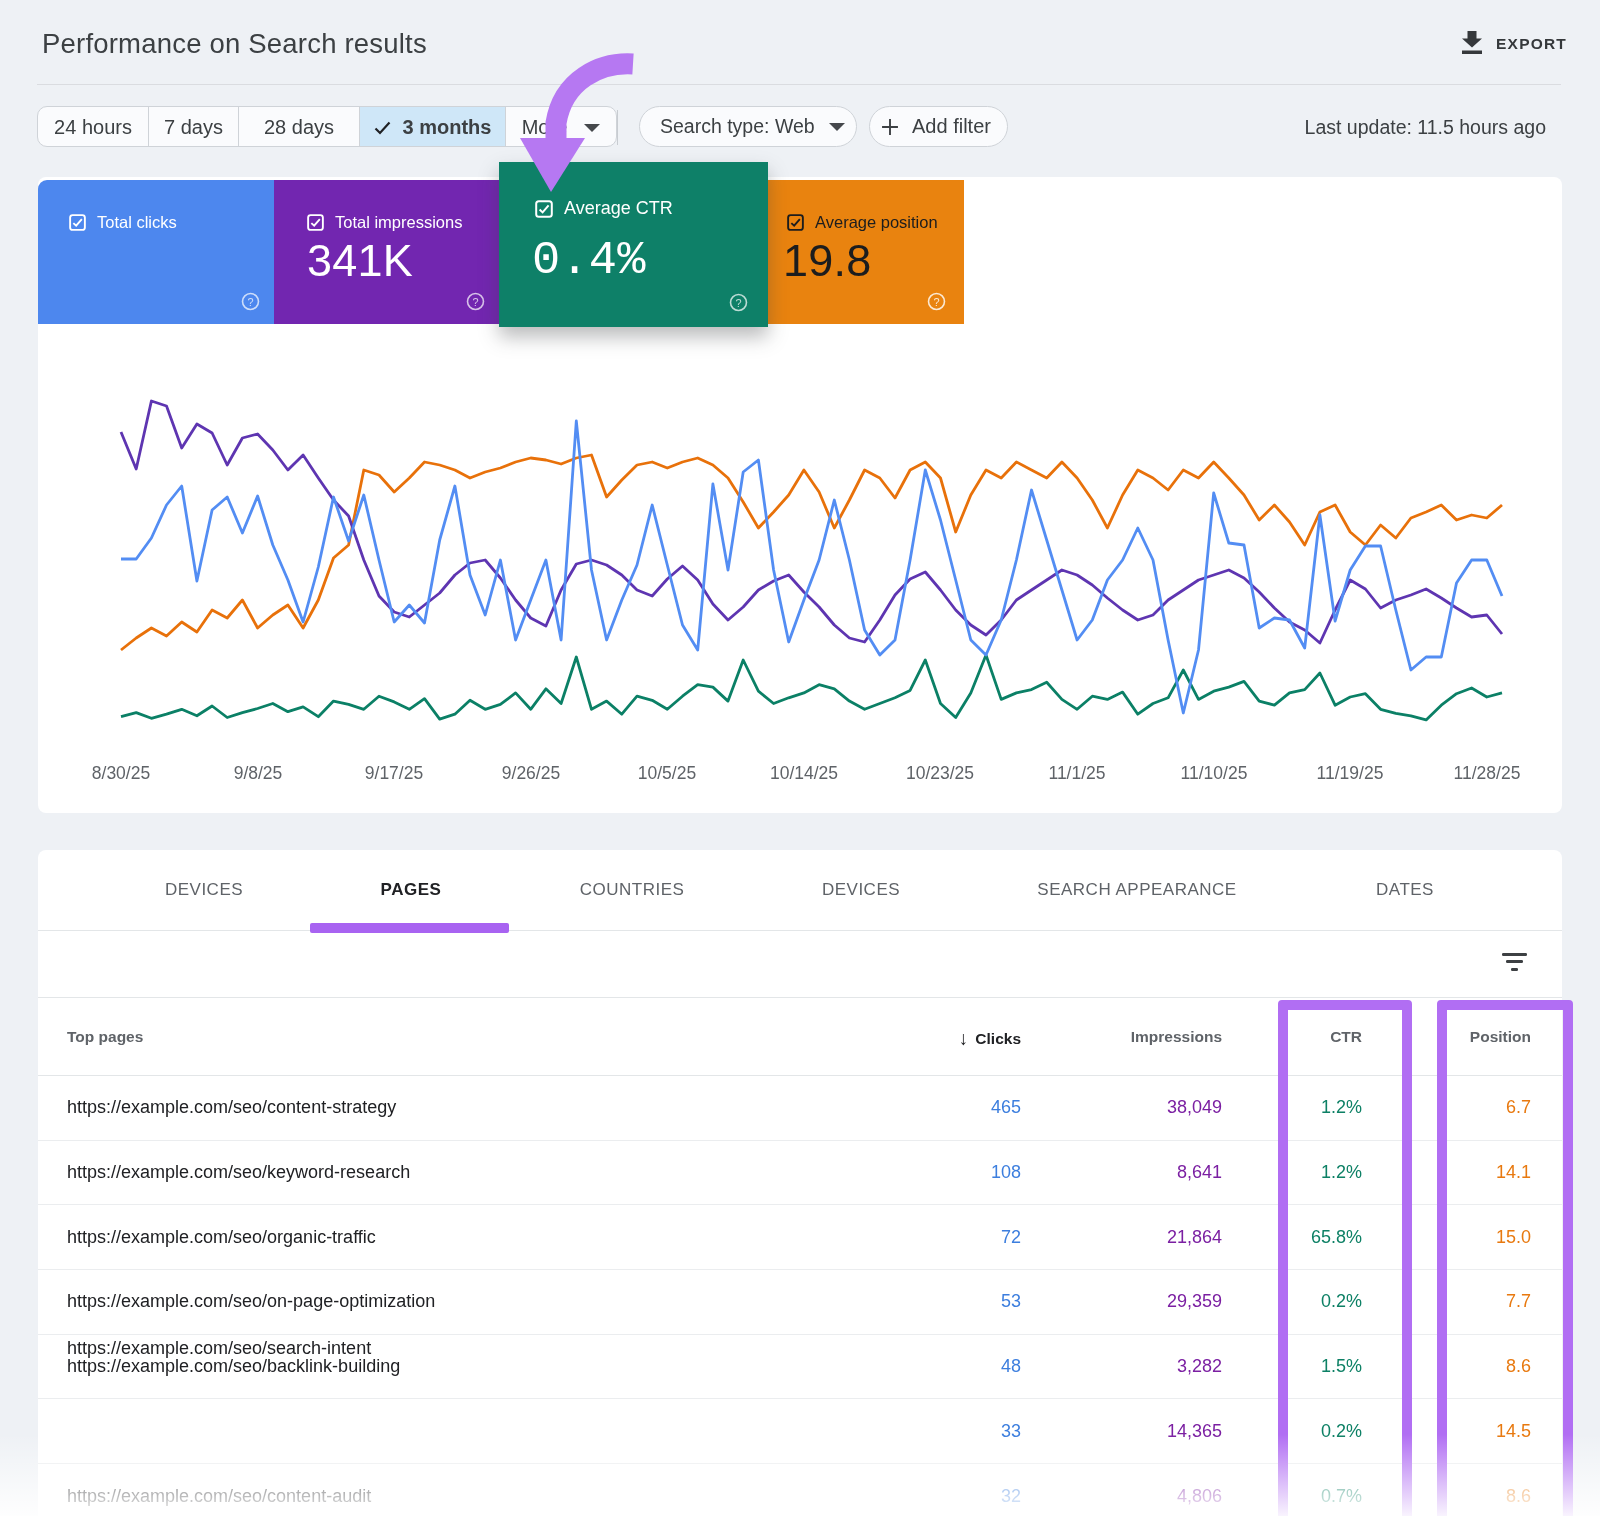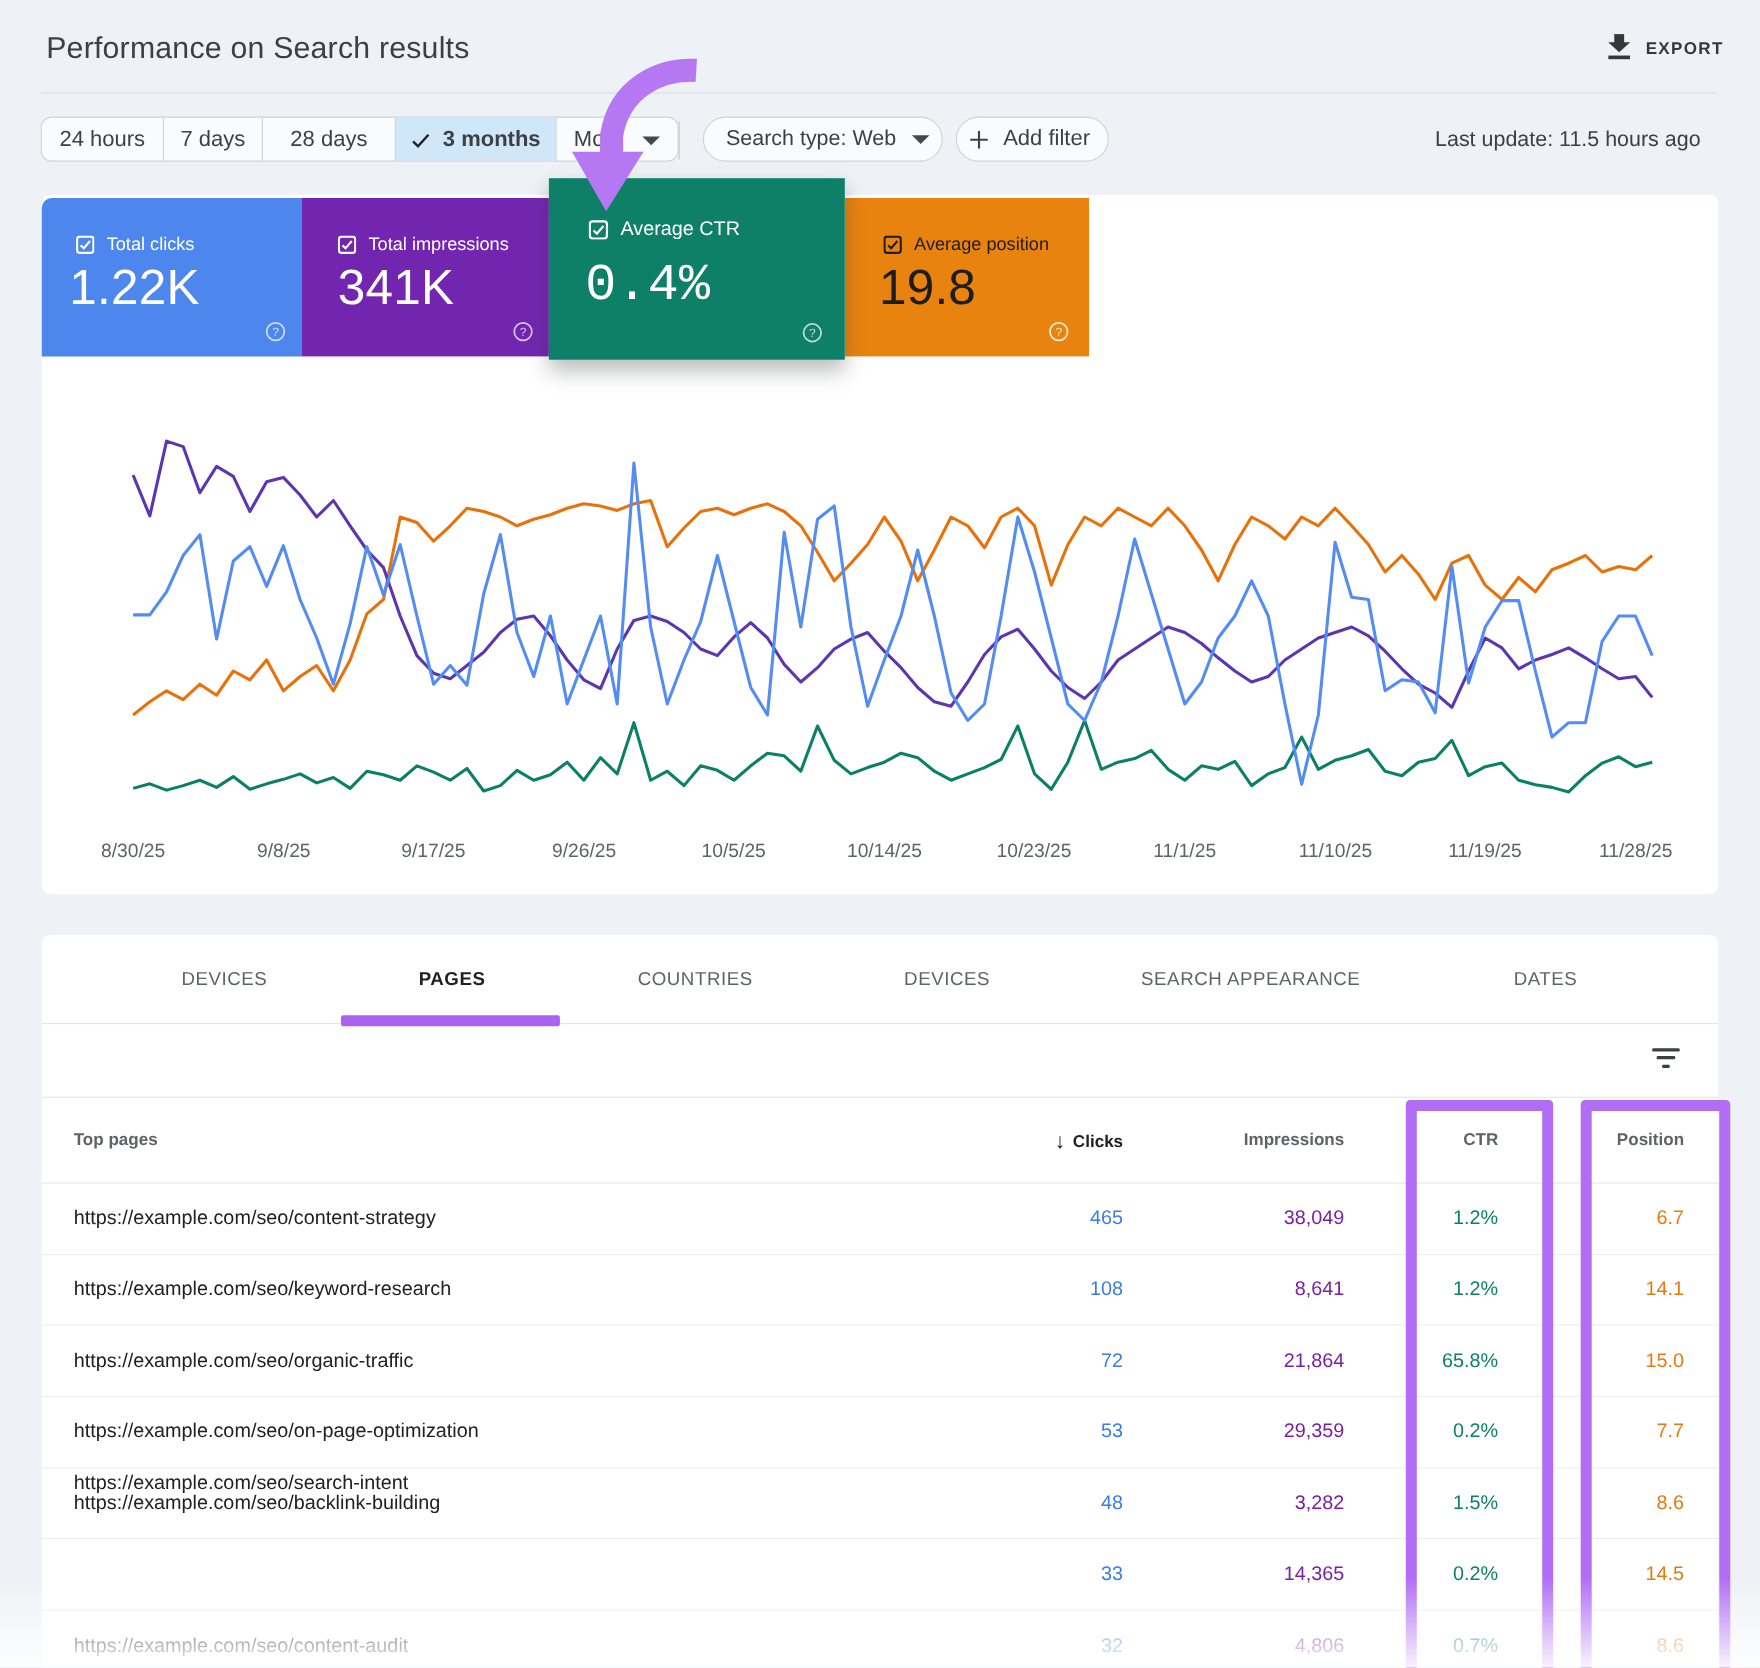--- a/index.html
+++ b/index.html
@@ -23,21 +23,21 @@
 .chartcard { left:38px; top:177px; width:1524px; height:636px; background:#fff; border-radius:8px; }
 .mcard { position:absolute; top:180px; height:144px; color:#fff; }
 .mcard .lab { display:flex; align-items:center; gap:11px; font-size:16.5px; margin-top:33px; }
 .mcard .val { font-size:45px; line-height:46px; margin-top:6px; letter-spacing:.2px; }
 .qm { position:absolute; right:14px; bottom:13px; width:19px; height:19px; }
 .c-blue { left:38px; width:236px; background:#4d87ee; border-top-left-radius:9px; padding-left:31px; }
 .c-purple { left:274px; width:225px; background:#7226b0; padding-left:33px; }
 .c-teal { left:499px; top:162px; width:269px; height:165px; background:#0e8068; padding-left:36px; box-shadow:0 10px 18px rgba(60,64,67,.35); z-index:5; }
 .c-teal .lab { margin-top:36px; font-size:18px; }
 .c-teal .val { font-size:47px; line-height:47px; margin-top:18px; margin-left:-3px;font-family:Liberation Mono, monospace; }
-.c-orange { left:768px; width:222px; background:#e9830f; color:#1c1d1e; padding-left:35px; }
+.c-orange { left:768px; width:196px; background:#e9830f; color:#1c1d1e; padding-left:19px; }
 
 .chartsvg { left:38px; top:178px; }
 .chartsvg text { font-size:17.5px; fill:#5f6368; font-family:"Liberation Sans", sans-serif; }
 
 .tablecard { left:38px; top:850px; width:1524px; height:666px; background:#fff; border-radius:8px 8px 0 0; }
 .tab { position:absolute; top:880px; font-size:17px; letter-spacing:.5px; color:#5f6368; transform:translateX(-50%); }
 .tab.active { color:#202124; font-weight:bold; }
 .tabline { left:38px; top:930px; width:1524px; height:1px; background:#e3e6e8; }
 .underline { left:310px; top:923px; width:199px; height:10px; background:#a863f1; border-radius:2px; z-index:6; }
 .fline { left:38px; top:997px; width:1524px; height:1px; background:#e3e6e8; }
@@ -100,21 +100,20 @@
 <text x="1176" y="601" text-anchor="middle">11/10/25</text>
 <text x="1312" y="601" text-anchor="middle">11/19/25</text>
 <text x="1449" y="601" text-anchor="middle">11/28/25</text>
 </svg>
 
 <div class="mcard c-blue abs2">
   <div class="lab"><svg width="17" height="17" viewBox="0 0 18 18">
         <rect x="1.2" y="1.2" width="15.6" height="15.6" rx="2.6" fill="none" stroke="#fff" stroke-width="2"></rect>
         <path d="M4.6 9.6 L7.6 12.4 L13.6 5.4" fill="none" stroke="#fff" stroke-width="2"></path>
       </svg>Total clicks</div>
-  <div class="val" style="margin-left:-6px">1.22K</div>
   <svg class="qm" viewBox="0 0 20 20">
       <circle cx="10" cy="10" r="8.4" fill="none" stroke="rgba(255,255,255,.72)" stroke-width="1.7"></circle>
       <text x="10" y="14.3" text-anchor="middle" font-size="11.5" fill="rgba(255,255,255,.72)" font-family="Liberation Sans">?</text>
     </svg>
 </div>
 <div class="mcard c-purple">
   <div class="lab"><svg width="17" height="17" viewBox="0 0 18 18">
         <rect x="1.2" y="1.2" width="15.6" height="15.6" rx="2.6" fill="none" stroke="#fff" stroke-width="2"></rect>
         <path d="M4.6 9.6 L7.6 12.4 L13.6 5.4" fill="none" stroke="#fff" stroke-width="2"></path>
       </svg>Total impressions</div>

